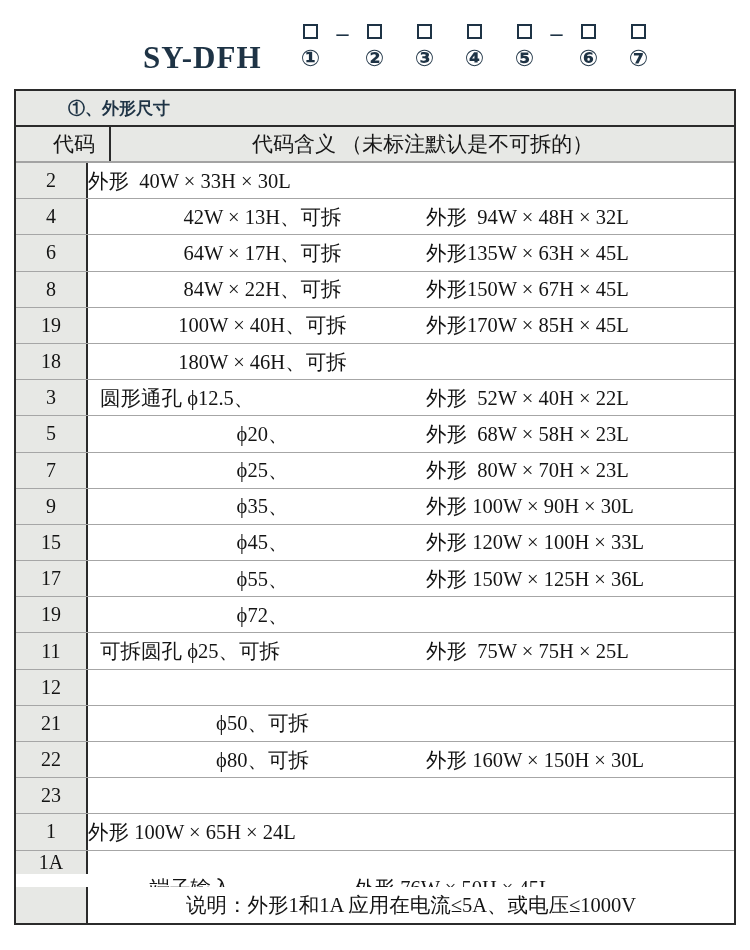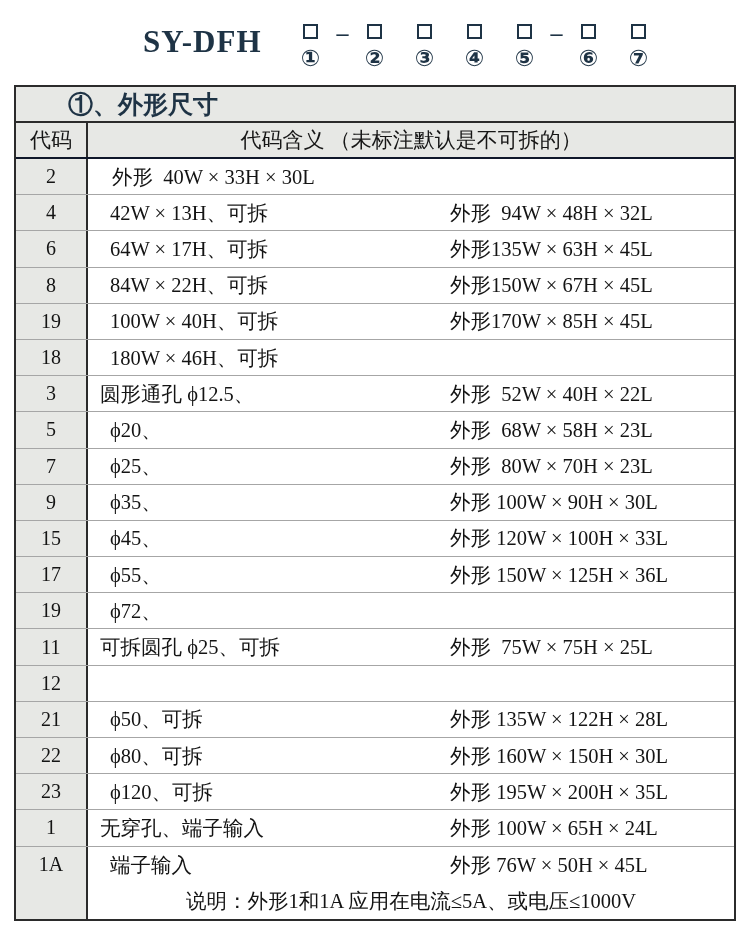--- a/index.html
+++ b/index.html
@@ -2,50 +2,50 @@
 <html><head>
 <meta charset="utf-8">
 <style>
   * { margin:0; padding:0; box-sizing:border-box; }
   html,body { width:750px; height:950px; background:#ffffff; overflow:hidden;
     font-family:"Liberation Serif","DejaVu Serif",serif; }
 
   
   .model-header { display:flex; align-items:flex-start; padding:24px 0 0 143px; }
   .prefix { font-size:31px; font-weight:bold; color:#1e3345; letter-spacing:1px;
-    line-height:1; margin-top:2px; margin-right:24px; }
+    line-height:1; margin-top:18px; margin-right:24px; }
   .slots { display:flex; align-items:flex-start; }
   .slot { display:flex; flex-direction:column; align-items:center; width:30px; margin:0 10px; }
   .sq { width:15px; height:15px; border:2px solid #1e3345; background:#ffffff; margin-bottom:7px; }
   .circ { font-size:23px; font-weight:bold; color:#1e3345; line-height:1;
     font-family:"DejaVu Serif","DejaVu Sans",serif; }
   .dash { height:19px; display:flex; align-items:center; font-size:24px; font-weight:bold;
     color:#1e3345; margin:0 1px; }
 
   
   .spec-table { margin:16px 0 0 14px; width:722px; border:2px solid #2b2b2b; background:#ffffff; }
   .title-row { height:36px; background:#e7e8e5; border-bottom:2px solid #2b2b2b;
     display:flex; align-items:center; padding-left:52px;
-    font-size:25px; font-weight:bold; color:#1e3345; }
-  .header-row { height:36px; background:#e7e8e5; border-bottom:2px solid #0f172a;
-    display:flex; font-size:21px; color:#161616; }
+    font-size:17px; font-weight:bold; color:#1e3345; }
+  .header-row { height:36px; background:#e7e8e5; border-bottom:2px solid #a3a3a3;
+    display:flex; font-size:21px; color:#161616;padding-left:23px; }
   .code-h { width:72px; border-right:2px solid #2b2b2b;
     display:flex; align-items:center; justify-content:center; }
   .meaning-h { flex:1; display:flex; align-items:center; justify-content:center; white-space:pre;border-radius:10px; }
 
   .trow { height:36.2px; display:flex; border-bottom:1px solid #a6a6a6;
     font-size:20.5px; color:#141414; }
-  .trow:last-child { border-bottom:none; }
+  .trow:last-child { border-bottom:none;flex-direction:column; }
   .cell.code { width:72px; background:#e7e8e5; border-right:2px solid #2b2b2b;
     display:flex; align-items:center; justify-content:center; font-size:20px; }
   .cell.meaning { flex:1; display:flex; align-items:center; background:#ffffff; }
   .spec { width:338px; white-space:pre; }
   .spec.left { text-align:left; padding-left:12px; }
-  .spec.center { text-align:left; padding-left:22px; }
-  .outline { flex:1; white-space:pre; text-align:left;margin-left:24px; }
+  .spec.center { text-align:center; padding-left:11px; }
+  .outline { flex:1; white-space:pre; text-align:left; }
 
   .note-row { height:36.2px; display:flex; font-size:20.5px; color:#141414; }
   .note-row .cell.code { font-size:20px; }
   .note-text { flex:1; display:flex; align-items:center; justify-content:center;
     white-space:pre; background:#ffffff; }
 </style>
 </head>
 <body>
 
 <div class="model-header">
@@ -186,41 +186,35 @@
           <span class="outline">外形  75W × 75H × 25L</span>
         </div>
       </div>
       <div class="trow">
         <div class="cell code">12</div>
       </div>
       <div class="trow">
         <div class="cell code">21</div>
         <div class="cell meaning">
           <span class="spec center">ϕ50、可拆</span>
-          <span class="outline">外形 135W × 122H × 28L</span>
         </div>
       </div>
       <div class="trow">
         <div class="cell code">22</div>
         <div class="cell meaning">
           <span class="spec center">ϕ80、可拆</span>
           <span class="outline">外形 160W × 150H × 30L</span>
         </div>
       </div>
       <div class="trow">
         <div class="cell code">23</div>
-        <div class="cell meaning">
-          <span class="spec center">ϕ120、可拆</span>
-          <span class="outline">外形 195W × 200H × 35L</span>
-        </div>
       </div>
       <div class="trow">
         <div class="cell code">1</div>
         <div class="cell meaning">
-          <span class="spec left">无穿孔、端子输入</span>
           <span class="outline">外形 100W × 65H × 24L</span>
         </div>
       </div>
       <div class="trow">
         <div class="cell code">1A</div>
         <div class="cell meaning">
           <span class="spec center">端子输入</span>
           <span class="outline">外形 76W × 50H × 45L</span>
         </div>
       </div>

